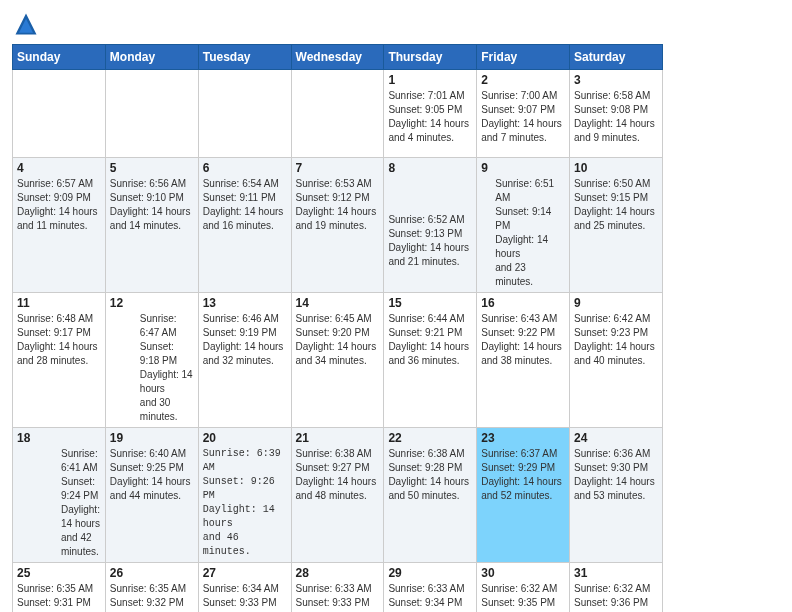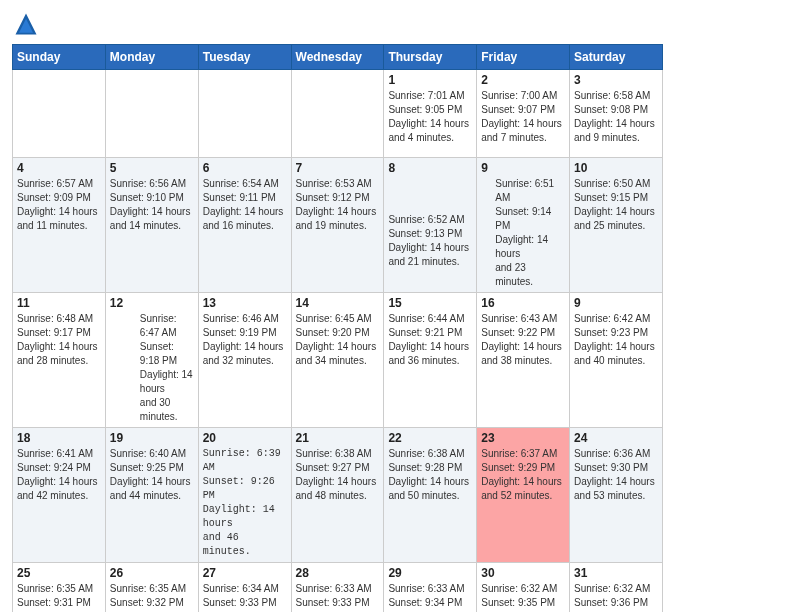--- a/index.html
+++ b/index.html
@@ -254,21 +254,21 @@
             <span class="day-num">9</span>
             <div class="day-info" style="white-space: pre-line;">Sunrise: 6:42 AM
 Sunset: 9:23 PM
 Daylight: 14 hours
 and 40 minutes.</div>
           </td>
         </tr>
         <tr>
           <td style="background: rgb(240, 244, 248);">
             <span class="day-num">18</span>
-            <div class="day-info" style="white-space: pre-line;">Sunrise: 6:41 AM
+            <div class="day-info" style="white-space: pre-line; margin-left: 44px;">Sunrise: 6:41 AM
 Sunset: 9:24 PM
 Daylight: 14 hours
 and 42 minutes.</div>
           </td>
           <td style="background: rgb(240, 244, 248);">
             <span class="day-num">19</span>
             <div class="day-info" style="white-space: pre-line;">Sunrise: 6:40 AM
 Sunset: 9:25 PM
 Daylight: 14 hours
 and 44 minutes.</div>
@@ -287,21 +287,21 @@
 Daylight: 14 hours
 and 48 minutes.</div>
           </td>
           <td style="background: rgb(240, 244, 248);">
             <span class="day-num">22</span>
             <div class="day-info" style="white-space: pre-line;">Sunrise: 6:38 AM
 Sunset: 9:28 PM
 Daylight: 14 hours
 and 50 minutes.</div>
           </td>
-          <td style="background: #fca5a5;">
+          <td style="background: #7dd3fc;">
             <span class="day-num">23</span>
             <div class="day-info" style="white-space: pre-line;">Sunrise: 6:37 AM
 Sunset: 9:29 PM
 Daylight: 14 hours
 and 52 minutes.</div>
           </td>
           <td style="background: rgb(240, 244, 248);">
             <span class="day-num">24</span>
             <div class="day-info" style="white-space: pre-line;">Sunrise: 6:36 AM
 Sunset: 9:30 PM

